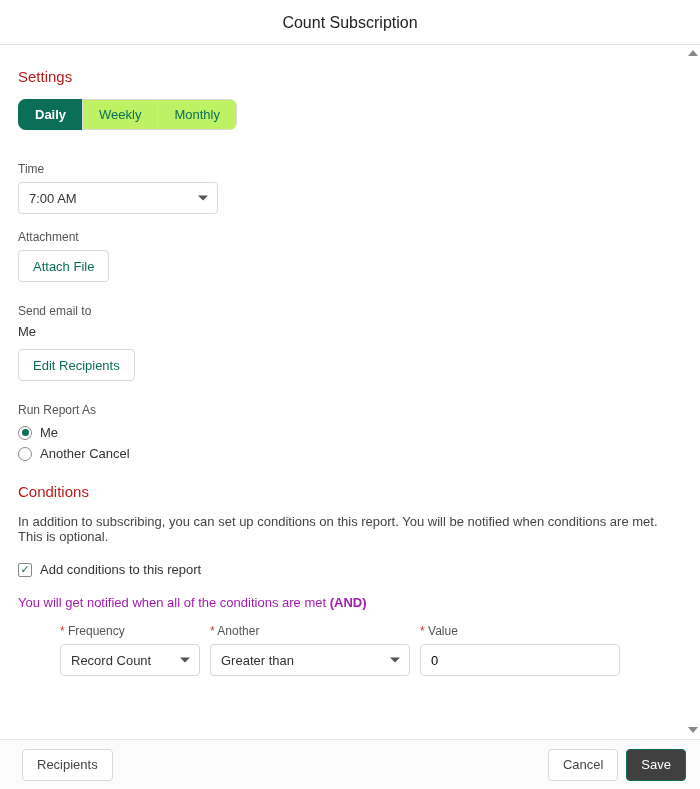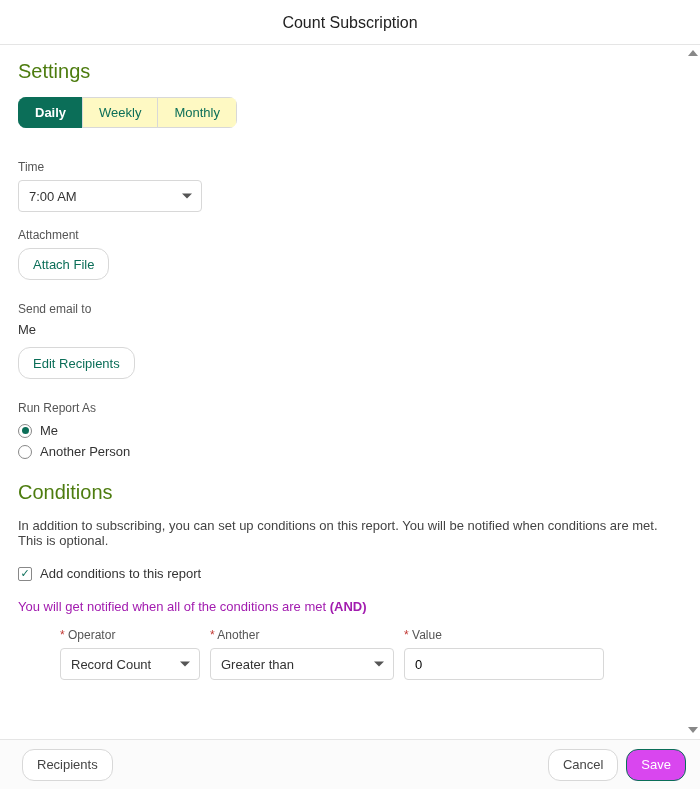--- a/index.html
+++ b/index.html
@@ -38,44 +38,44 @@
     right: 2px;
     width: 0; height: 0;
     border-left: 5px solid transparent;
     border-right: 5px solid transparent;
     color:#888;
   }
   .scroll-up { top: 50px; border-bottom: 6px solid #888; }
   .scroll-down { bottom: 56px; border-top: 6px solid #888; }
 
   .section-title {
-    font-size: 20px;
-    color: #4d7c0f;
-    margin: 0 0 14px;
+    font-size: 15px;
+    color: #b91c1c;
+    margin: 8px 0 14px;
   }
   .field-label {
     font-size: 12px;
     color: #555;
     margin-bottom: 6px;
   }
   .field-label.req::before {
     content: "* ";
     color: #c23934;
   }
 
   .seg-group {
     display: inline-flex;
     border-radius: 8px;
     overflow: hidden;
     margin-bottom: 16px;
   }
   .seg-btn {
     padding: 7px 16px;
     font-size: 13px;
-    background: #fef9c3;
+    background: #bef264;
     border: 1px solid #d8d8d8;
     cursor: pointer;
     color: #0b6e58;
     margin-left: -1px;
   }
   .seg-btn:first-child { margin-left: 0; border-radius: 4px 0 0 4px; }
   .seg-btn:last-child { border-radius: 0 4px 4px 0; }
   .seg-btn.active {
     background: #0b6e58;
     border-color: #0b6e58;
@@ -103,38 +103,38 @@
     position: absolute;
     right: 10px;
     top: 50%;
     transform: translateY(-50%);
     width: 0; height: 0;
     border-left: 5px solid transparent;
     border-right: 5px solid transparent;
     border-top: 5px solid #555;
     pointer-events: none;
   }
-  .w200 { width: 184px; }
+  .w200 { width: 200px; }
   .w140 { width: 140px; }
 
   .btn {
     display: inline-flex;
     align-items: center;
     gap: 6px;
     height: 32px;
     padding: 4px 14px;
     border: 1px solid #d8d8d8;
-    border-radius: 12px;
+    border-radius: 4px;
     background: #fff;
     color: #0b6e58;
     font-size: 13px;
     cursor: pointer;
   }
   .btn.primary {
-    background: #d946ef;
+    background: #404040;
     border-color: #0b6e58;
     color: #fff;
   }
   .btn.plain { color: #444; }
 
   .static-value {
     font-size: 13px;
     color: #333;
     margin-bottom: 10px;
   }
@@ -264,39 +264,39 @@
   <div class="static-value">Me</div>
   <button class="btn" style="margin-bottom:22px">Edit Recipients</button>
 
   <div class="field-label" style="margin-bottom:8px">Run Report As</div>
   <div class="radio-row">
     <span class="radio checked"></span>
     <span>Me</span>
   </div>
   <div class="radio-row" style="margin-bottom:22px">
     <span class="radio"></span>
-    <span>Another Person</span>
+    <span>Another Cancel</span>
   </div>
 
   
   <div class="section-title">Conditions</div>
   <div class="help-text">In addition to subscribing, you can set up conditions on this report. You will be notified when conditions are met. This is optional.</div>
 
   <div class="check-row">
     <span class="checkbox checked"></span>
     <span>Add conditions to this report</span>
   </div>
 
   <div class="notify-line">
     <span>You will get notified when all of the conditions are met </span><b>(AND)</b>
   </div>
 
   <div class="cond-row">
     <div class="cond-col w140">
-      <div class="field-label req">Operator</div>
+      <div class="field-label req">Frequency</div>
       <div class="select-wrap w140">
         <div class="select">
             <span>Record Count</span>
           </div>
         <span class="select-caret"></span>
       </div>
     </div>
     <div class="cond-col w200">
       <div class="field-label req">Another</div>
       <div class="select-wrap w200">

